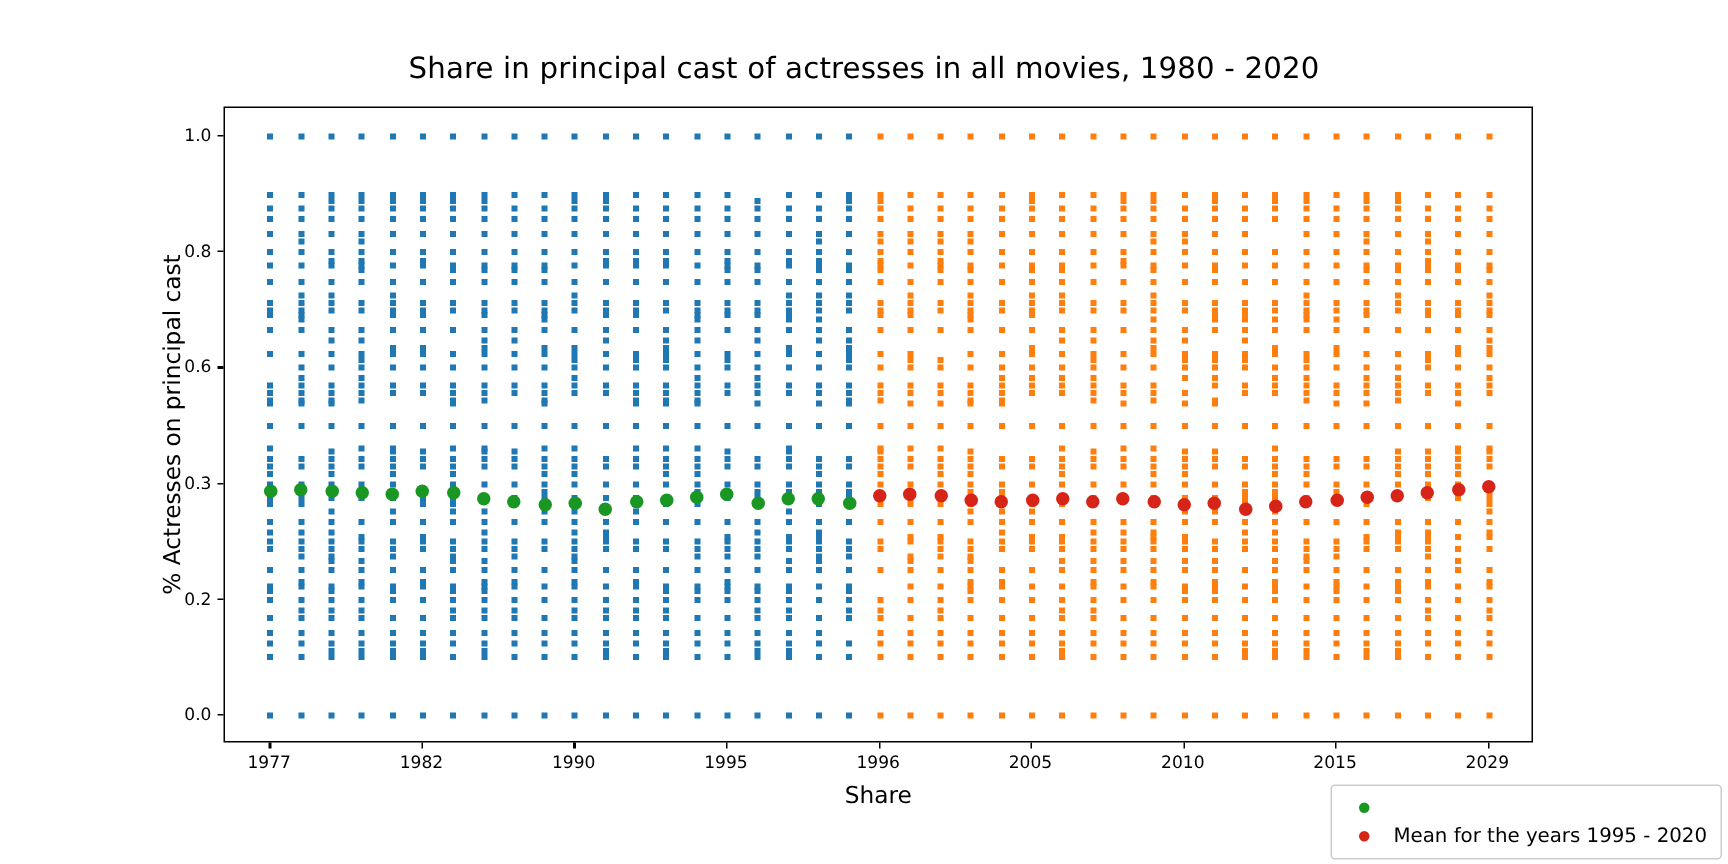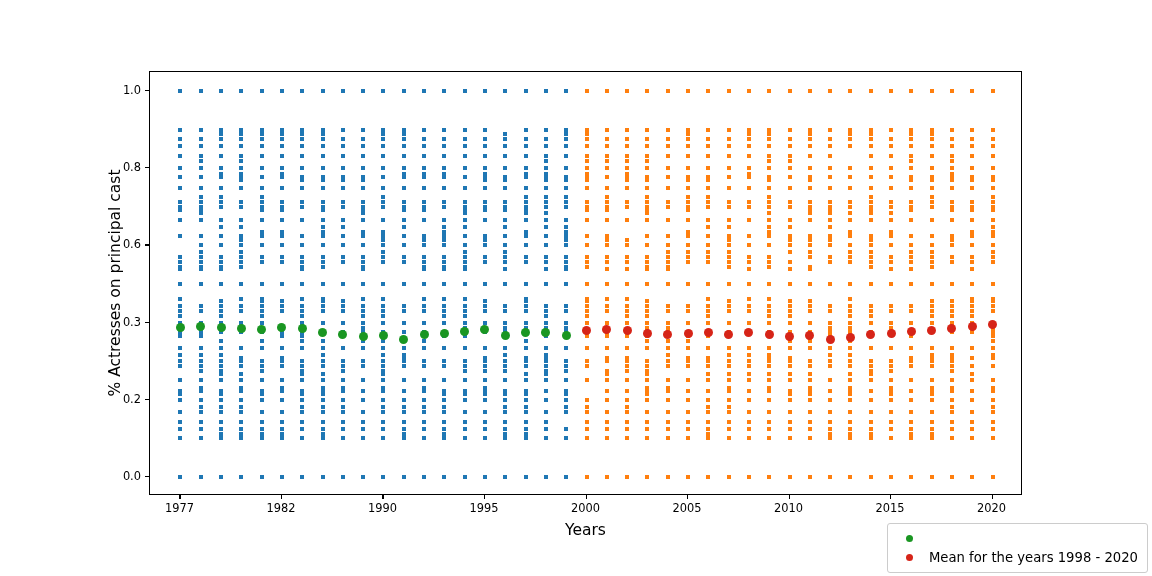--- a/index.html
+++ b/index.html
@@ -157,20 +157,21 @@
     color: #000000;
     white-space: nowrap;
     margin-left: 4px;
   }
 </style>
 </head>
 <body>
 
 <div id="figure">
 
+  <div id="chart-title">Share in principal cast of actresses in all movies, 1980 - 2020</div>
 
   <div id="plot-area">
     <div id="data-layer">
         <div class="pt blue" style="left: 30.4535px; top: 404.727px;"></div>
         <div class="pt blue" style="left: 30.4535px; top: 366.182px;"></div>
         <div class="pt blue" style="left: 30.4535px; top: 356.545px;"></div>
         <div class="pt blue" style="left: 30.4535px; top: 349.607px;"></div>
         <div class="pt blue" style="left: 30.4535px; top: 340.356px;"></div>
         <div class="pt blue" style="left: 30.4535px; top: 327.636px;"></div>
         <div class="pt blue" style="left: 30.4535px; top: 322.24px;"></div>
@@ -1940,53 +1941,53 @@
   <div id="axis-decor">
       <div class="xtick-mark" style="left: 179.453px;"></div>
       <div class="xtick-label" style="left: 179.453px;">1977</div>
       <div class="xtick-mark" style="left: 280.965px;"></div>
       <div class="xtick-label" style="left: 280.965px;">1982</div>
       <div class="xtick-mark" style="left: 382.477px;"></div>
       <div class="xtick-label" style="left: 382.477px;">1990</div>
       <div class="xtick-mark" style="left: 483.988px;"></div>
       <div class="xtick-label" style="left: 483.988px;">1995</div>
       <div class="xtick-mark" style="left: 585.5px;"></div>
-      <div class="xtick-label" style="left: 585.5px;">2000</div>
+      <div class="xtick-label" style="left: 585.5px;">1996</div>
       <div class="xtick-mark" style="left: 687.012px;"></div>
       <div class="xtick-label" style="left: 687.012px;">2005</div>
       <div class="xtick-mark" style="left: 788.523px;"></div>
       <div class="xtick-label" style="left: 788.523px;">2010</div>
       <div class="xtick-mark" style="left: 890.035px;"></div>
       <div class="xtick-label" style="left: 890.035px;">2015</div>
       <div class="xtick-mark" style="left: 991.547px;"></div>
-      <div class="xtick-label" style="left: 991.547px;">2020</div>
+      <div class="xtick-label" style="left: 991.547px;">2029</div>
       <div class="ytick-mark" style="top: 475.727px;"></div>
       <div class="ytick-label" style="top: 475.727px;">0.0</div>
       <div class="ytick-mark" style="top: 398.636px;"></div>
       <div class="ytick-label" style="top: 398.636px;">0.2</div>
       <div class="ytick-mark" style="top: 321.545px;"></div>
       <div class="ytick-label" style="top: 321.545px;">0.3</div>
       <div class="ytick-mark" style="top: 244.455px;"></div>
       <div class="ytick-label" style="top: 244.455px;">0.6</div>
       <div class="ytick-mark" style="top: 167.364px;"></div>
       <div class="ytick-label" style="top: 167.364px;">0.8</div>
       <div class="ytick-mark" style="top: 90.2727px;"></div>
       <div class="ytick-label" style="top: 90.2727px;">1.0</div>
     </div>
 
-  <div id="xlabel">Years</div>
+  <div id="xlabel">Share</div>
   <div id="ylabel">% Actresses on principal cast</div>
 
   <div id="legend">
     <div class="legend-row">
       <span class="legend-swatch">
         <span class="legend-dot" style="background:#1a9622"></span>
       </span>
     </div>
     <div class="legend-row">
       <span class="legend-swatch">
         <span class="legend-dot" style="background:#d62418"></span>
       </span>
-      <span class="legend-text">Mean for the years 1998 - 2020</span>
+      <span class="legend-text">Mean for the years 1995 - 2020</span>
     </div>
   </div>
 
 </div>
 
 </body></html>

